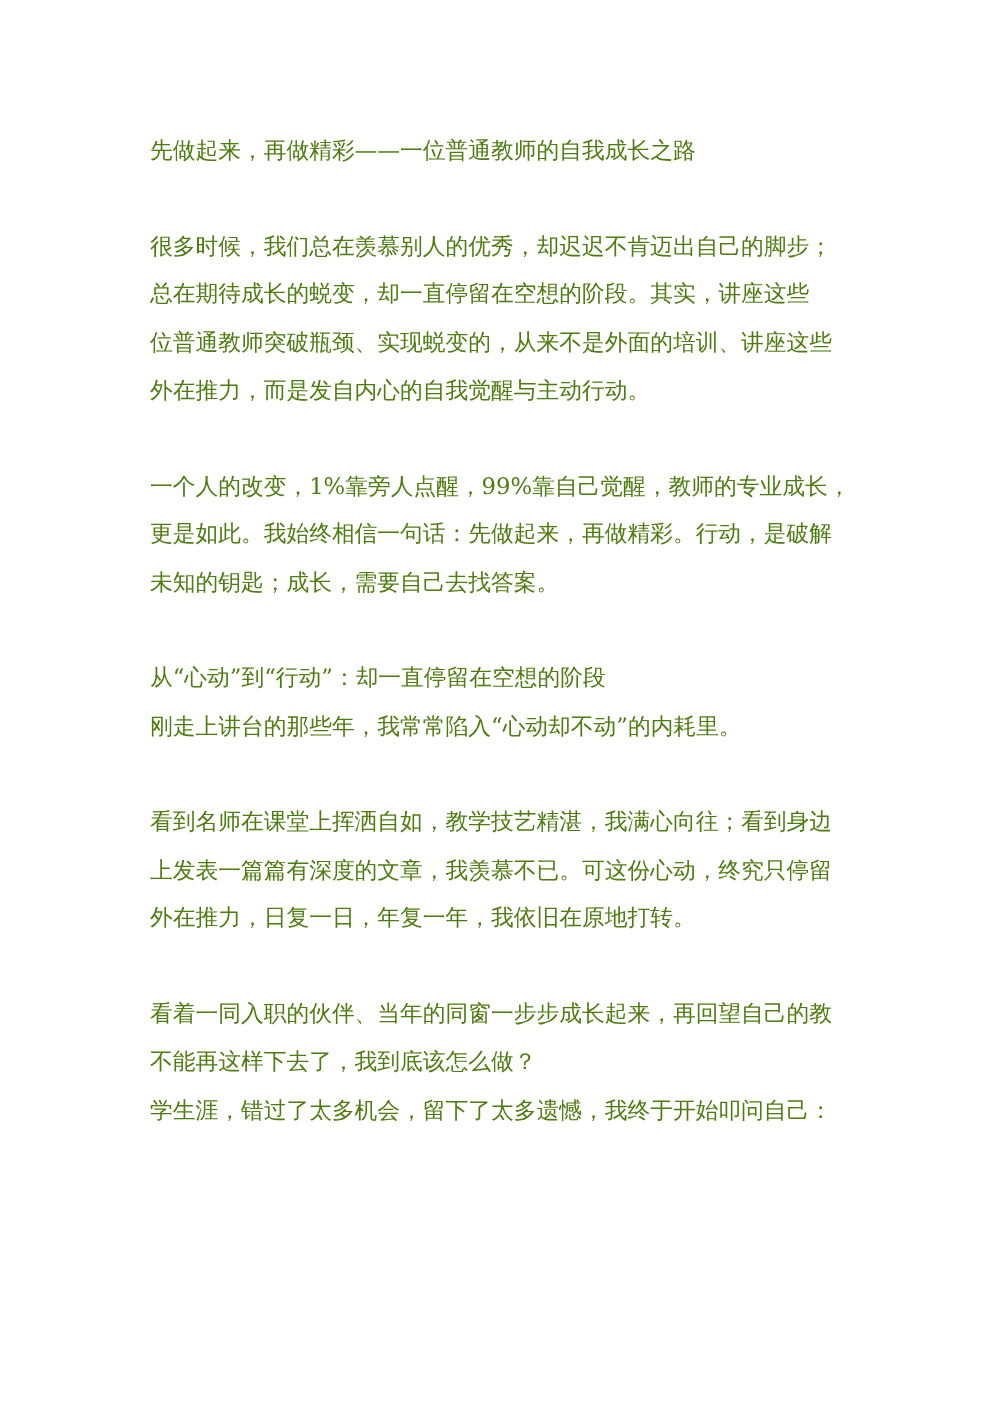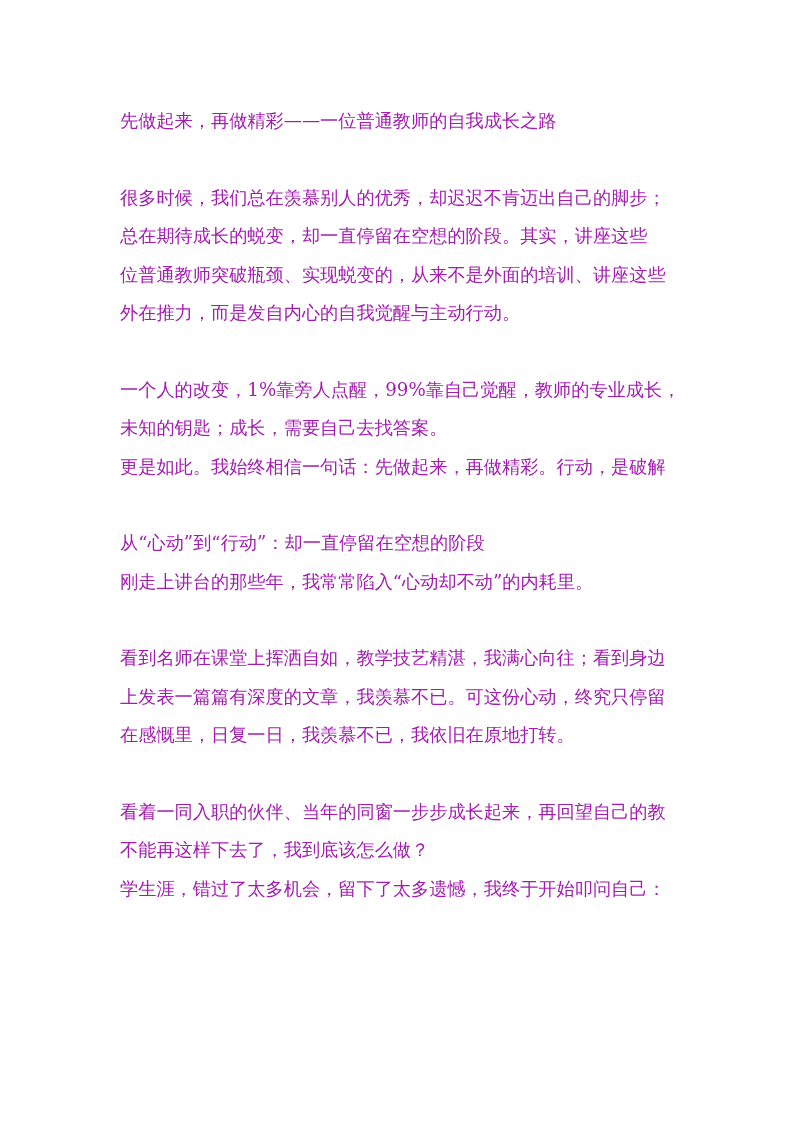--- a/index.html
+++ b/index.html
@@ -4,21 +4,21 @@
 <style>
   html, body { margin: 0; padding: 0; background: #ffffff; }
   body { width: 793px; height: 1122px; position: relative; overflow: hidden; }
   .page {
     position: absolute;
     left: 120px;
     top: 102px;
     width: 560px;
     font-family: "DejaVu Serif", "Liberation Serif", serif;
     font-size: 18.2px;
-    color: #a21caf;
+    color: #4d7c0f;
     line-height: 38.4px;
   }
   .line { display: block; white-space: nowrap; height: 38.4px; }
   .blank { display: block; height: 38.4px; }
 </style>
 </head>
 <body>
 
 <div class="page">
   <span class="line">先做起来，再做精彩——一位普通教师的自我成长之路</span>
@@ -27,35 +27,35 @@
   <div>
     <span class="line">很多时候，我们总在羡慕别人的优秀，却迟迟不肯迈出自己的脚步；</span>
     <span class="line">总在期待成长的蜕变，却一直停留在空想的阶段。其实，讲座这些</span>
     <span class="line">位普通教师突破瓶颈、实现蜕变的，从来不是外面的培训、讲座这些</span>
     <span class="line">外在推力，而是发自内心的自我觉醒与主动行动。</span>
   </div>
   <span class="blank"></span>
 
   <div>
     <span class="line">一个人的改变，1%靠旁人点醒，99%靠自己觉醒，教师的专业成长，</span>
+    <span class="line">更是如此。我始终相信一句话：先做起来，再做精彩。行动，是破解</span>
     <span class="line">未知的钥匙；成长，需要自己去找答案。</span>
-    <span class="line">更是如此。我始终相信一句话：先做起来，再做精彩。行动，是破解</span>
   </div>
   <span class="blank"></span>
 
   <div>
     <span class="line">从“心动”到“行动”：却一直停留在空想的阶段</span>
     <span class="line">刚走上讲台的那些年，我常常陷入“心动却不动”的内耗里。</span>
   </div>
   <span class="blank"></span>
 
   <div>
     <span class="line">看到名师在课堂上挥洒自如，教学技艺精湛，我满心向往；看到身边</span>
     <span class="line">上发表一篇篇有深度的文章，我羡慕不已。可这份心动，终究只停留</span>
-    <span class="line">在感慨里，日复一日，我羡慕不已，我依旧在原地打转。</span>
+    <span class="line">外在推力，日复一日，年复一年，我依旧在原地打转。</span>
   </div>
   <span class="blank"></span>
 
   <div>
     <span class="line">看着一同入职的伙伴、当年的同窗一步步成长起来，再回望自己的教</span>
     <span class="line">不能再这样下去了，我到底该怎么做？</span>
     <span class="line">学生涯，错过了太多机会，留下了太多遗憾，我终于开始叩问自己：</span>
   </div>
 </div>
 

